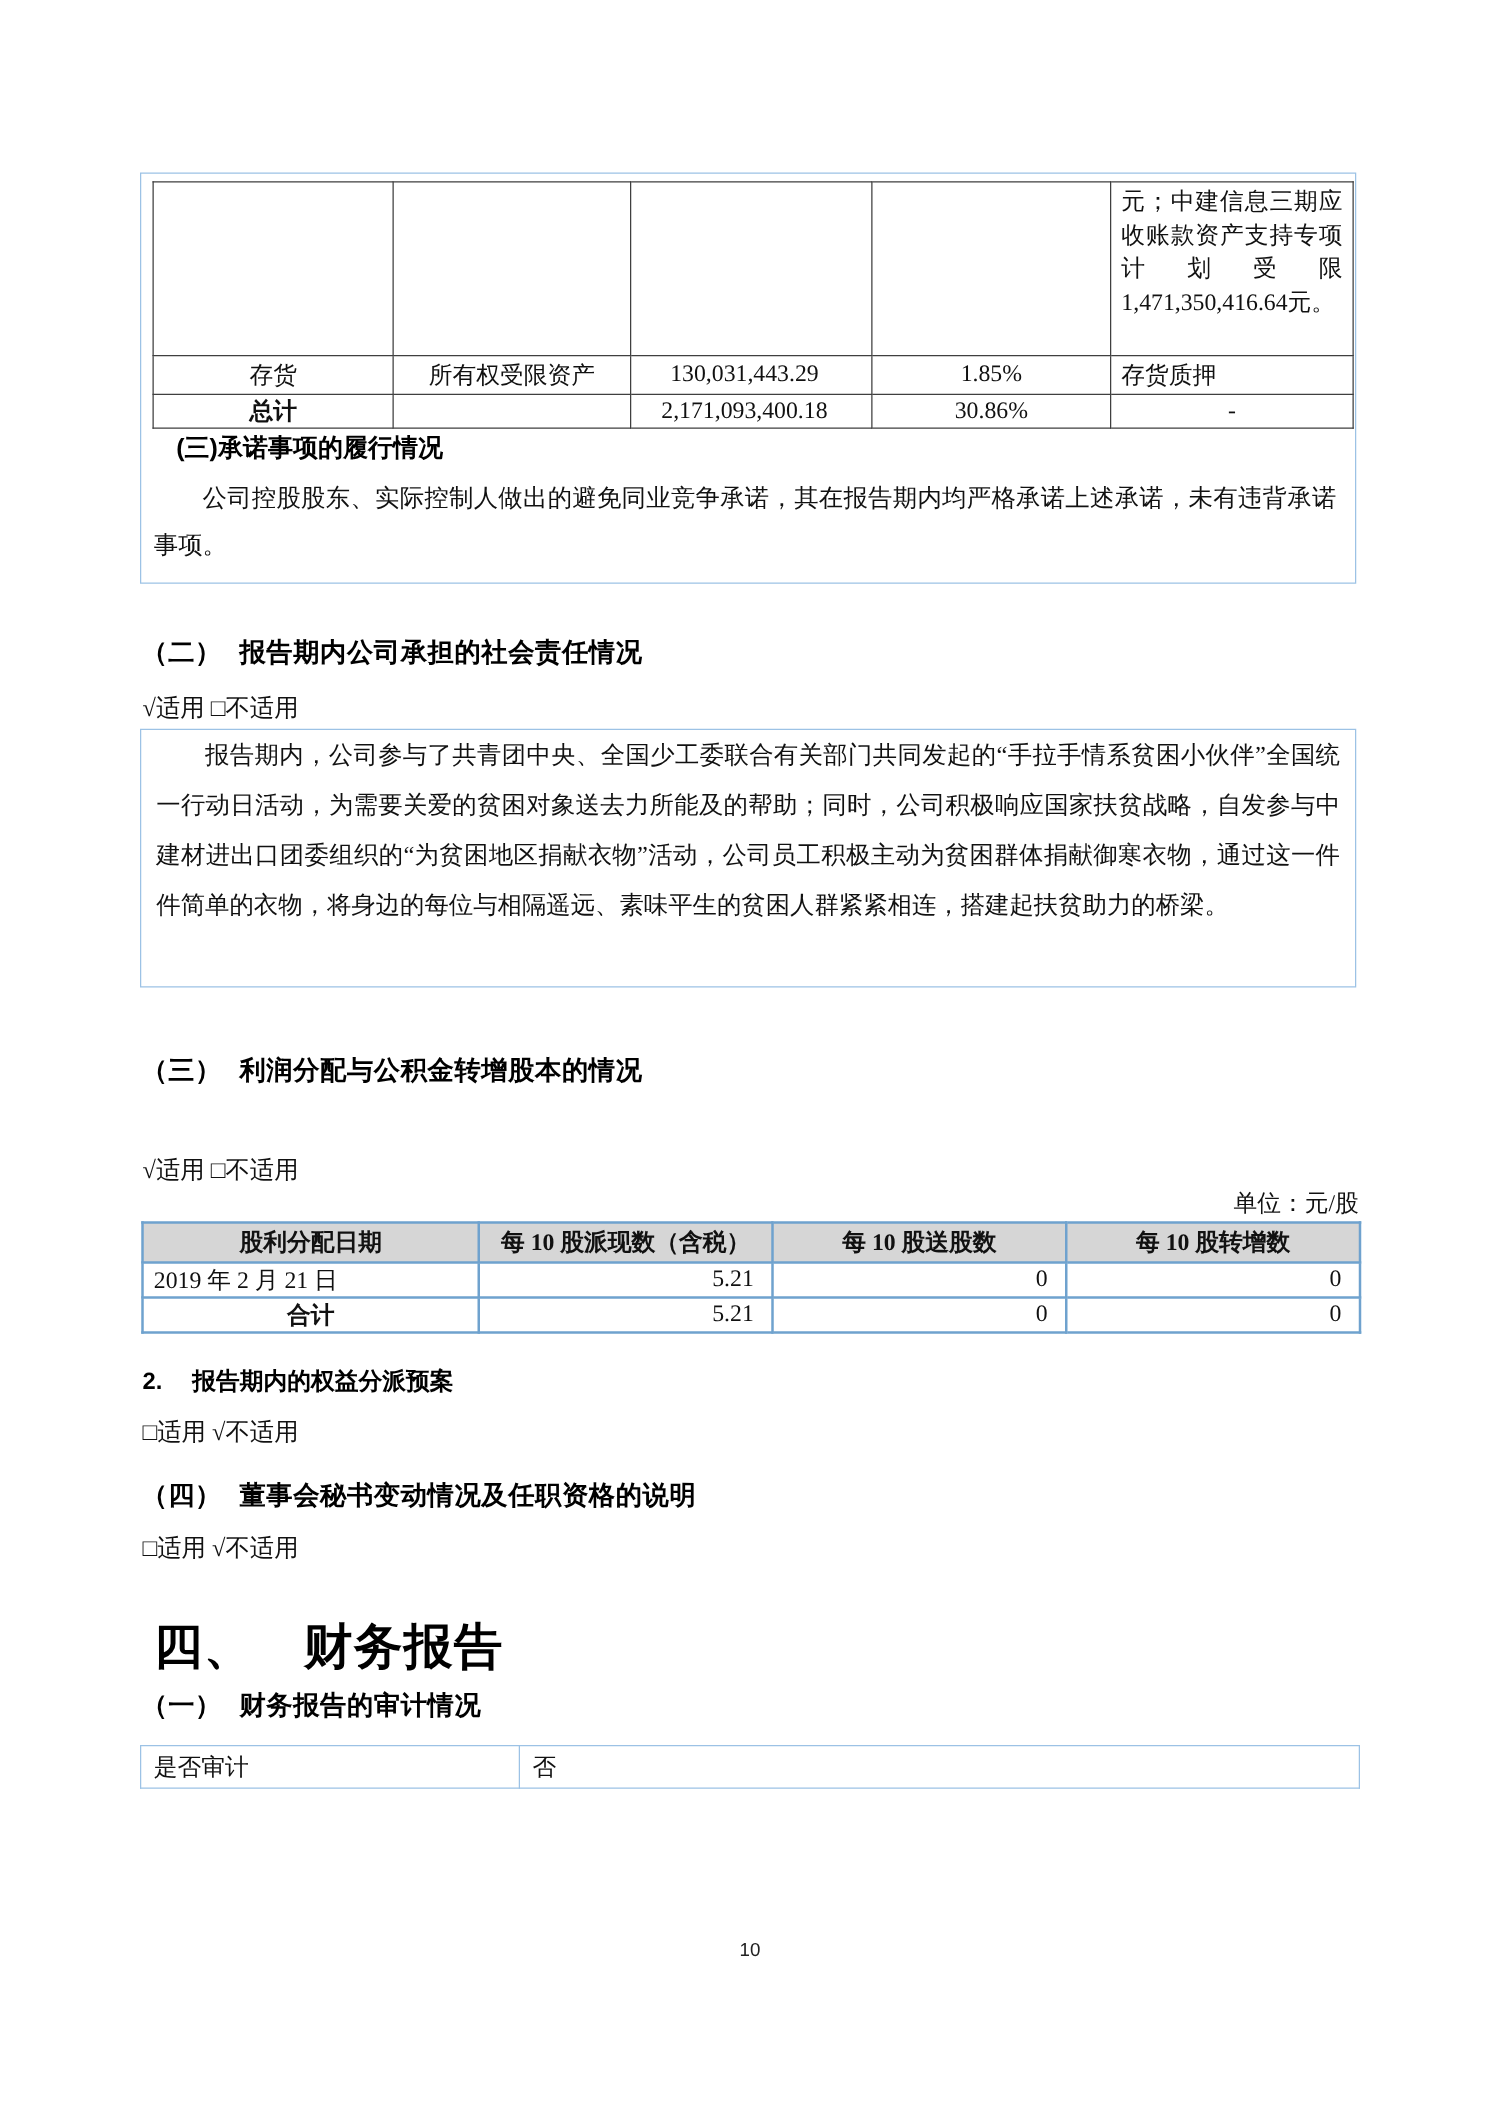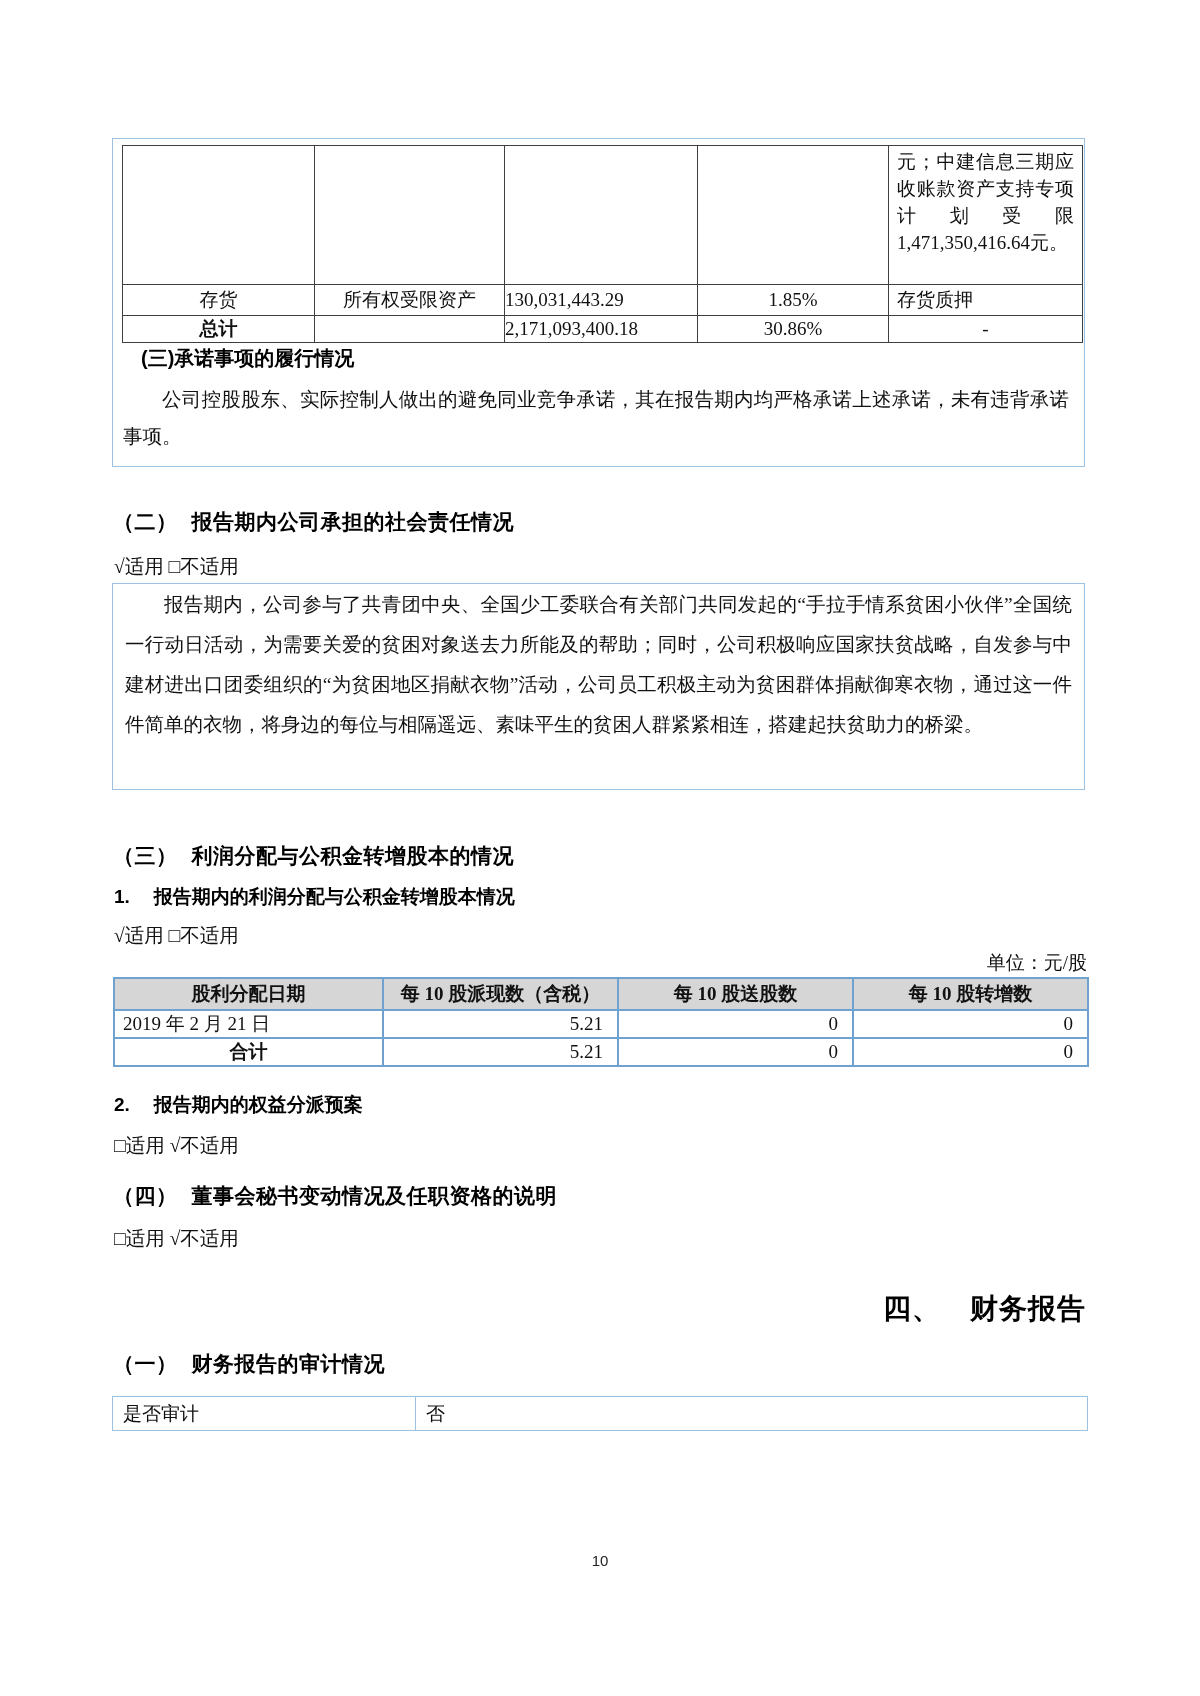--- a/index.html
+++ b/index.html
@@ -19,21 +19,21 @@
 
   
   .box1{left:112px;top:138px;width:971px;height:327px;border:1px solid var(--box_border);}
   .t1{position:absolute;left:9px;top:6px;width:961px;border-collapse:collapse;table-layout:fixed;font-size:19px;}
   .t1 td{border:1.5px solid var(--table_border);padding:0;vertical-align:middle;margin-top:31px;}
   .t1 .r1 td{height:136px;vertical-align:top;}
   .t1 .r2 td{height:30px;}
   .t1 .r3 td{height:25px;}
   .t1 .note-cell{padding:2px 8px 0 8px;line-height:27px;text-align:justify;word-break:normal;}
   .t1 .c-center{text-align:center;}
-  .t1 .c-right{text-align:left;padding-right:11px;}
+  .t1 .c-right{text-align:center;padding-right:11px;}
   .t1 .c-left{text-align:left;padding-left:8px;}
   .t1 .bold{font-weight:bold;}
   .commit-head{position:absolute;left:28px;top:206px;font-size:20px;}
   .commit-body{position:absolute;left:10px;top:242px;width:946px;line-height:37px;
     text-indent:2em;text-align:justify;font-size:19.5px;}
 
   
   .sec-head{font-size:21px;letter-spacing:0.5px;}
   .sec-head .pfx{margin-right:14px;}
   .sub-head{font-size:19px;}
@@ -59,21 +59,21 @@
   .t2 .c-left{text-align:left;padding-left:8px;}
   .t2 .c-right{text-align:right;padding-right:14px;}
   .t2 .c-center{text-align:center;font-weight:bold;}
 
   .sub2{left:114px;top:1092px;}
   .sub2-applic{left:114px;top:1132px;}
   .sec4-head{left:113px;top:1182px;}
   .sec4-applic{left:114px;top:1225px;}
 
   
-  .chap-title{left:112px;top:1290px;width:974px;text-align:right;font-size:28px;letter-spacing:1px;}
+  .chap-title{left:123px;top:1290px;width:974px;text-align:left;font-size:39px;letter-spacing:1px;}
   .sec5-head{left:113px;top:1350px;}
   .t3{position:absolute;left:112px;top:1396px;width:975px;border-collapse:collapse;table-layout:fixed;font-size:19px;}
   .t3 td{border:1.5px solid var(--box_border);height:31px;text-align:left;padding-left:10px;vertical-align:middle;}
 
   .page-num{left:0;top:1552px;width:1200px;text-align:center;
     font-family:"Liberation Sans","DejaVu Sans",sans-serif;font-size:15px;color:#222;}
 </style>
 </head>
 <body>
 
@@ -119,23 +119,20 @@
   <div class="abs sec2-head sec-head sans">
     <span class="pfx">（二）</span><span>报告期内公司承担的社会责任情况</span>
   </div>
   <div class="abs sec2-applic applic">√适用 □不适用</div>
   <div class="abs box2">
     <p>报告期内，公司参与了共青团中央、全国少工委联合有关部门共同发起的“手拉手情系贫困小伙伴”全国统一行动日活动，为需要关爱的贫困对象送去力所能及的帮助；同时，公司积极响应国家扶贫战略，自发参与中建材进出口团委组织的“为贫困地区捐献衣物”活动，公司员工积极主动为贫困群体捐献御寒衣物，通过这一件件简单的衣物，将身边的每位与相隔遥远、素味平生的贫困人群紧紧相连，搭建起扶贫助力的桥梁。</p>
   </div>
 
   <div class="abs sec3-head sec-head sans">
     <span class="pfx">（三）</span><span>利润分配与公积金转增股本的情况</span>
-  </div>
-  <div class="abs sub1 sub-head sans">
-    <span class="num">1.</span><span>报告期内的利润分配与公积金转增股本情况</span>
   </div>
   <div class="abs sub1-applic applic">√适用 □不适用</div>
   <div class="abs unit-label">单位：元/股</div>
 
   <table class="t2">
     <colgroup>
         <col style="width:269px">
         <col style="width:235px">
         <col style="width:235px">
         <col style="width:235px">

